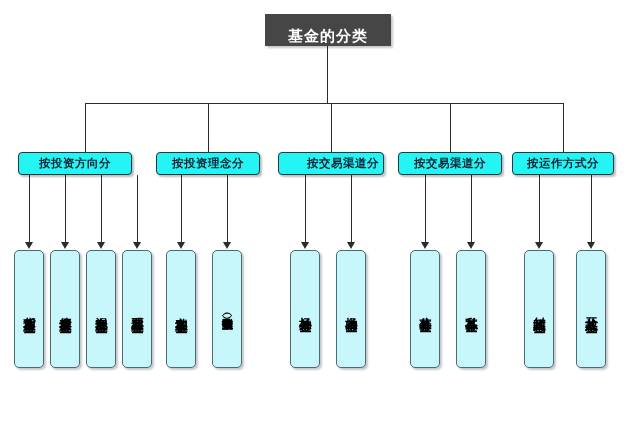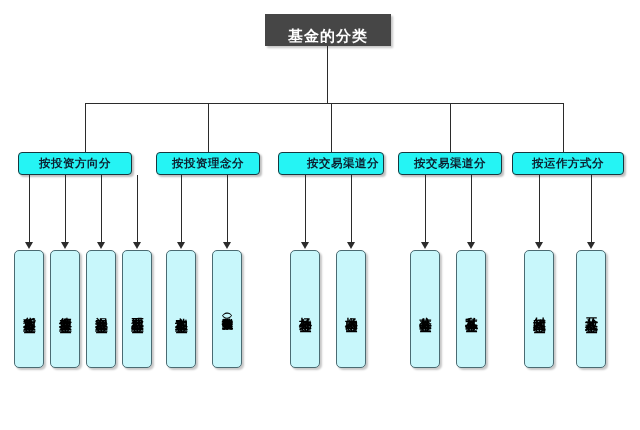--- a/index.html
+++ b/index.html
@@ -141,21 +141,21 @@
       </div>
       <div class="cat-box" style="left: 156px; width: 104px;">
         <span>按投资理念分</span>
       </div>
       <div class="cat-box" style="left: 278px; width: 106px; padding-left: 24px;">
         <span>按交易渠道分</span>
       </div>
       <div class="cat-box" style="left: 398px; width: 104px;">
         <span>按交易渠道分</span>
       </div>
-      <div class="cat-box" style="left: 512px; width: 112px;">
+      <div class="cat-box" style="left: 512px; width: 102px;">
         <span>按运作方式分</span>
       </div>
     </div>
 
   <div id="leaf-arrows">
       <div class="line vline" style="left: 29px; top: 175px; height: 67px;"></div>
       <div class="arrow-head" style="left: 25px; top: 242px;"></div>
       <div class="line vline" style="left: 65px; top: 175px; height: 67px;"></div>
       <div class="arrow-head" style="left: 61px; top: 242px;"></div>
       <div class="line vline" style="left: 101px; top: 175px; height: 67px;"></div>

